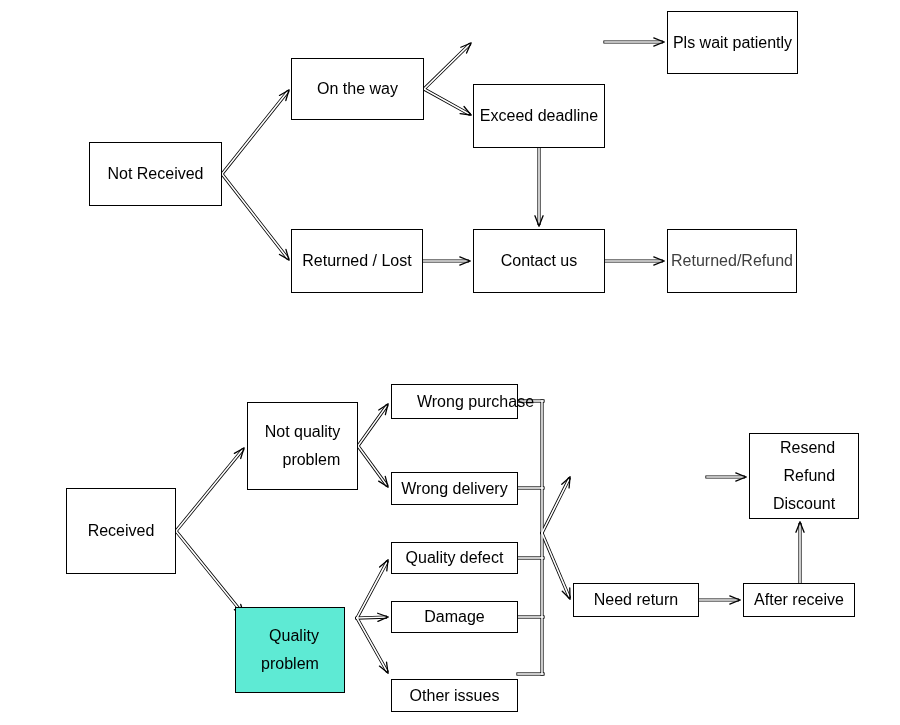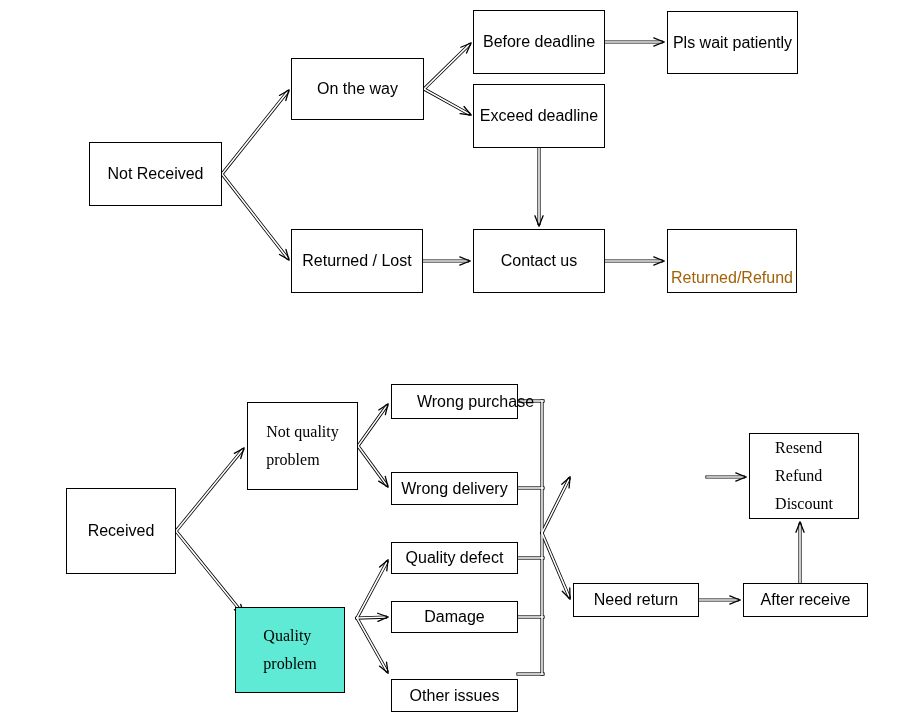--- a/index.html
+++ b/index.html
@@ -39,22 +39,21 @@
     justify-content: center;
     font-size: 16px;
     line-height: 28px;
     color: #000000;
     white-space: nowrap;
   }
   .node .node-text {
     text-align: center;
   }
   .node.multi .node-text {
-    text-align: left;
-    font-family: Liberation Serif, serif;
+    text-align: right;
   }
 </style>
 </head>
 <body>
 
 <div class="canvas">
   <svg id="edge-layer" viewBox="0 0 900 725" xmlns="http://www.w3.org/2000/svg">
       <line x1="222" y1="174" x2="287.4411014871364" y2="91.95443992657528" stroke="#000000" stroke-width="3.2" stroke-linecap="square"></line>
       <line x1="222" y1="174" x2="287.46356136845964" y2="258.02785489085863" stroke="#000000" stroke-width="3.2" stroke-linecap="square"></line>
       <line x1="424" y1="89" x2="469.2133280850162" y2="44.74865761892032" stroke="#000000" stroke-width="3.2" stroke-linecap="square"></line>
@@ -152,46 +151,41 @@
       <div class="node" style="left: 89px; top: 142px; width: 133px; height: 64px; border-color: rgb(0, 0, 0); background: rgb(255, 255, 255); color: rgb(0, 0, 0);">
         <div class="node-text">
           <div>Not Received</div>
         </div>
       </div>
       <div class="node" style="left: 291px; top: 58px; width: 133px; height: 62px; border-color: rgb(0, 0, 0); background: rgb(255, 255, 255); color: rgb(0, 0, 0);">
         <div class="node-text">
           <div>On the way</div>
         </div>
       </div>
-      <div class="node" style="left: 473px; top: 10px; width: 132px; height: 64px; border-color: rgb(0, 0, 0); background: rgb(255, 255, 255); color: rgb(0, 0, 0);">
-        <div class="node-text">
-          <div>Before deadline</div>
-        </div>
-      </div>
       <div class="node" style="left: 667px; top: 11px; width: 131px; height: 63px; border-color: rgb(0, 0, 0); background: rgb(255, 255, 255); color: rgb(0, 0, 0);">
         <div class="node-text">
           <div>Pls wait patiently</div>
         </div>
       </div>
       <div class="node" style="left: 473px; top: 84px; width: 132px; height: 64px; border-color: rgb(0, 0, 0); background: rgb(255, 255, 255); color: rgb(0, 0, 0);">
         <div class="node-text">
           <div>Exceed deadline</div>
         </div>
       </div>
       <div class="node" style="left: 291px; top: 229px; width: 132px; height: 64px; border-color: rgb(0, 0, 0); background: rgb(255, 255, 255); color: rgb(0, 0, 0);">
         <div class="node-text">
           <div>Returned / Lost</div>
         </div>
       </div>
       <div class="node" style="left: 473px; top: 229px; width: 132px; height: 64px; border-color: rgb(0, 0, 0); background: rgb(255, 255, 255); color: rgb(0, 0, 0);">
         <div class="node-text">
           <div>Contact us</div>
         </div>
       </div>
-      <div class="node" style="left: 667px; top: 229px; width: 130px; height: 64px; border-color: rgb(0, 0, 0); background: rgb(255, 255, 255); color: #a16207; align-items: flex-end;">
+      <div class="node" style="left: 667px; top: 229px; width: 130px; height: 64px; border-color: rgb(0, 0, 0); background: rgb(255, 255, 255); color: #404040;">
         <div class="node-text">
           <div>Returned/Refund</div>
         </div>
       </div>
       <div class="node" style="left: 66px; top: 488px; width: 110px; height: 86px; border-color: rgb(0, 0, 0); background: rgb(255, 255, 255); color: rgb(0, 0, 0);">
         <div class="node-text">
           <div>Received</div>
         </div>
       </div>
       <div class="node multi" style="left: 247px; top: 402px; width: 111px; height: 88px; border-color: rgb(0, 0, 0); background: rgb(255, 255, 255); color: rgb(0, 0, 0);">
@@ -236,19 +230,19 @@
           <div>Need return</div>
         </div>
       </div>
       <div class="node multi" style="left: 749px; top: 433px; width: 110px; height: 86px; border-color: rgb(0, 0, 0); background: rgb(255, 255, 255); color: rgb(0, 0, 0);">
         <div class="node-text">
           <div>Resend</div>
           <div>Refund</div>
           <div>Discount</div>
         </div>
       </div>
-      <div class="node" style="left: 743px; top: 583px; width: 125px; height: 34px; border-color: rgb(0, 0, 0); background: rgb(255, 255, 255); color: rgb(0, 0, 0);">
+      <div class="node" style="left: 743px; top: 583px; width: 112px; height: 34px; border-color: rgb(0, 0, 0); background: rgb(255, 255, 255); color: rgb(0, 0, 0);">
         <div class="node-text">
           <div>After receive</div>
         </div>
       </div>
     </div>
 </div>
 
 </body></html>

